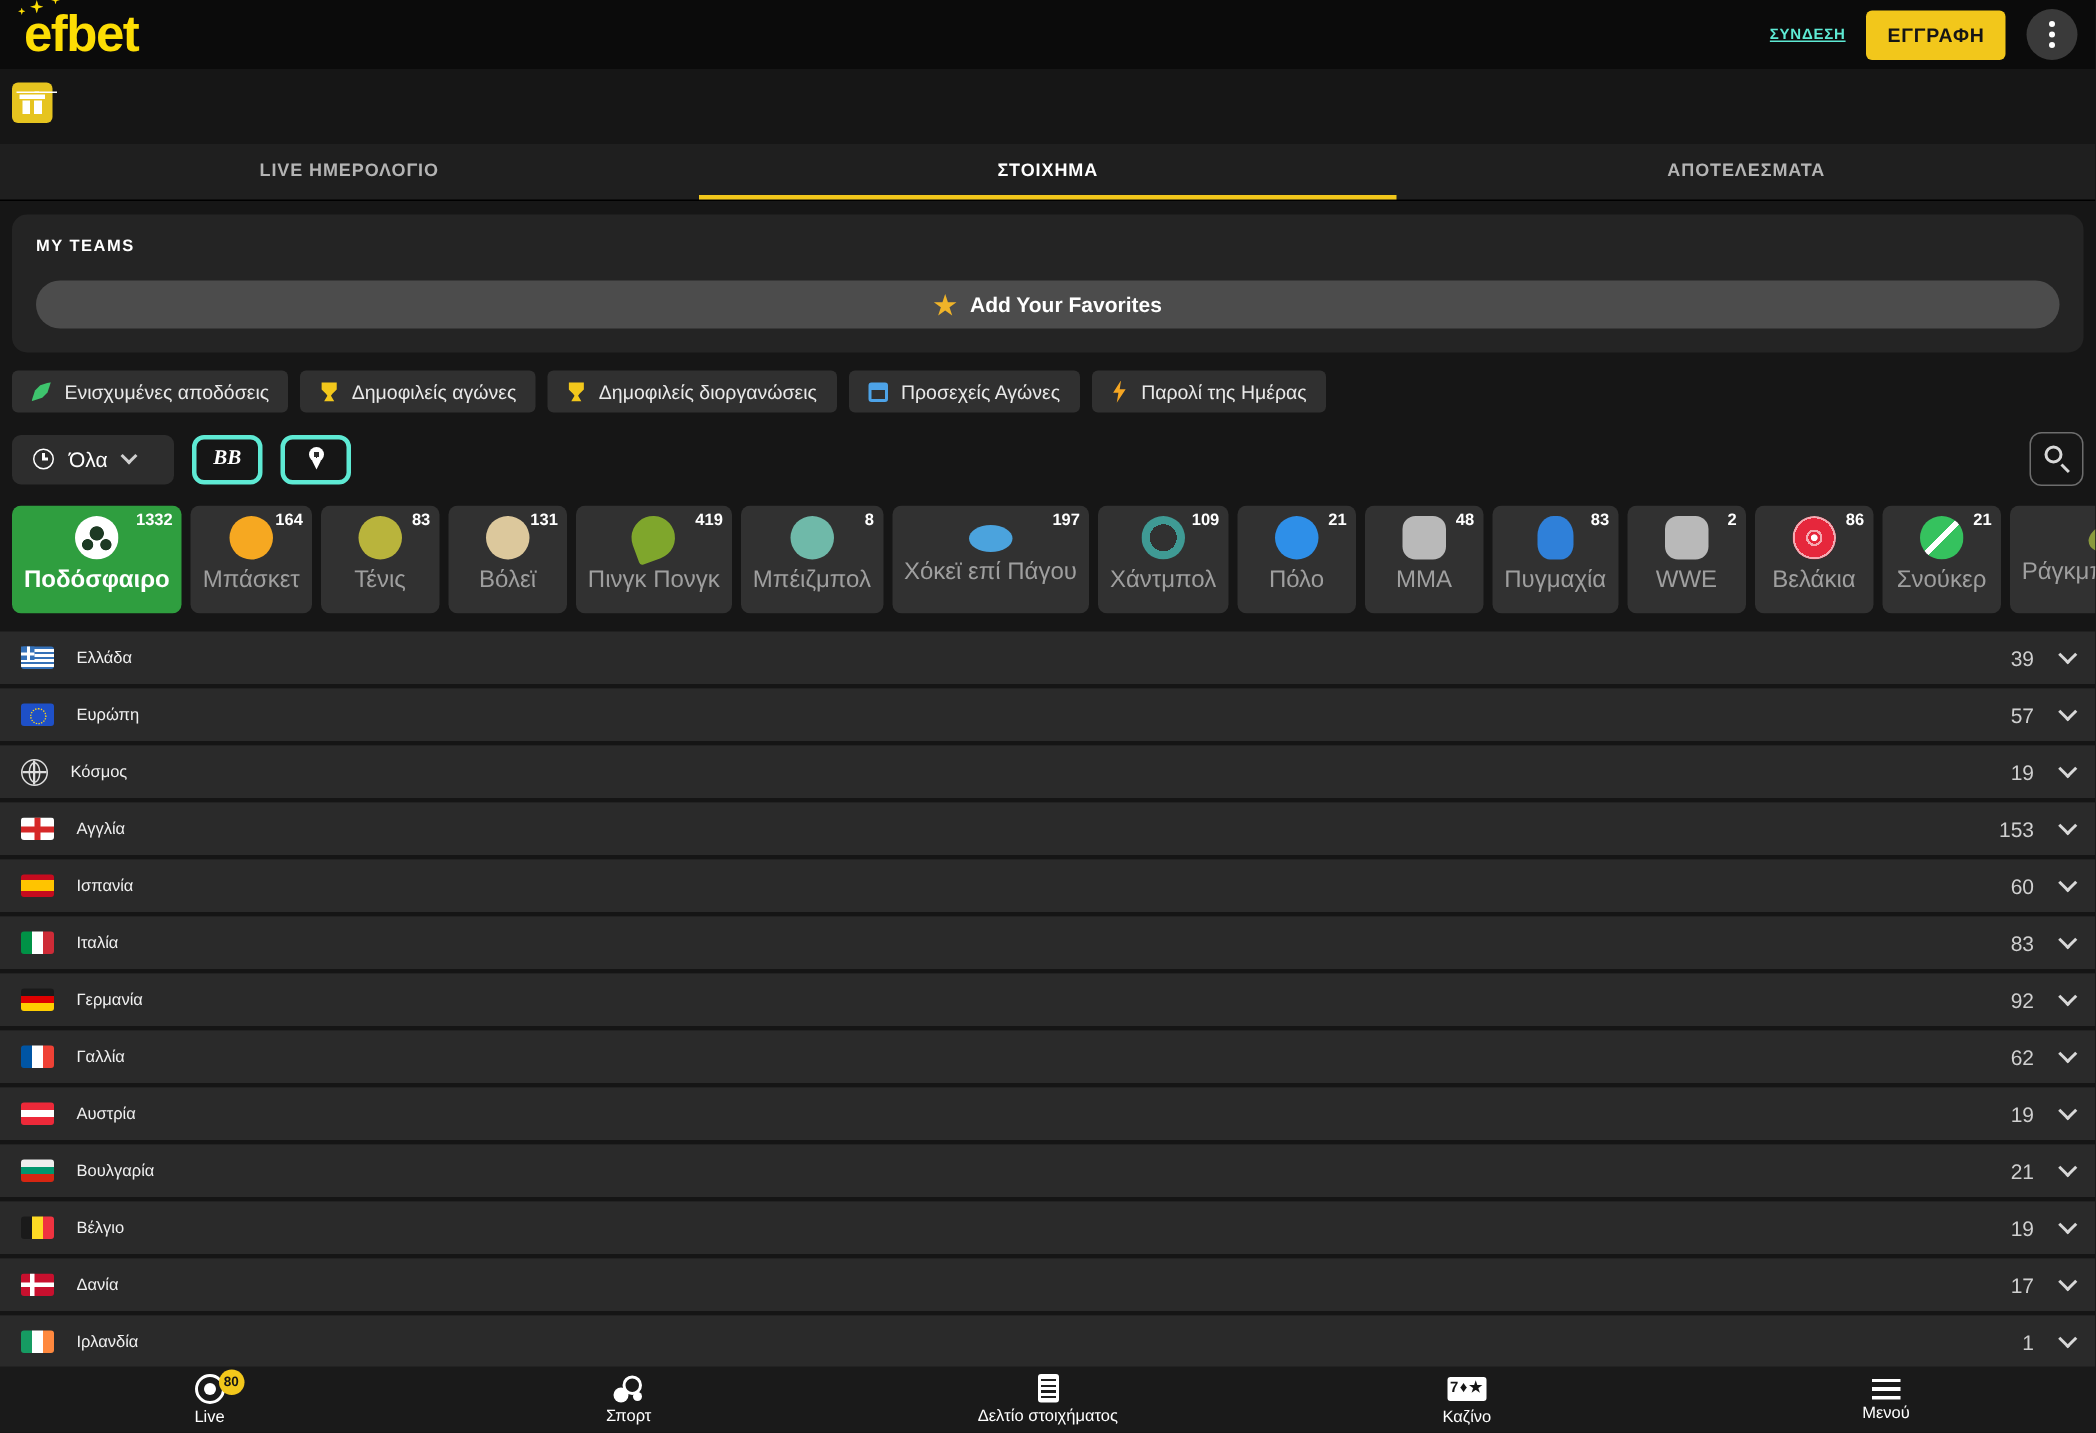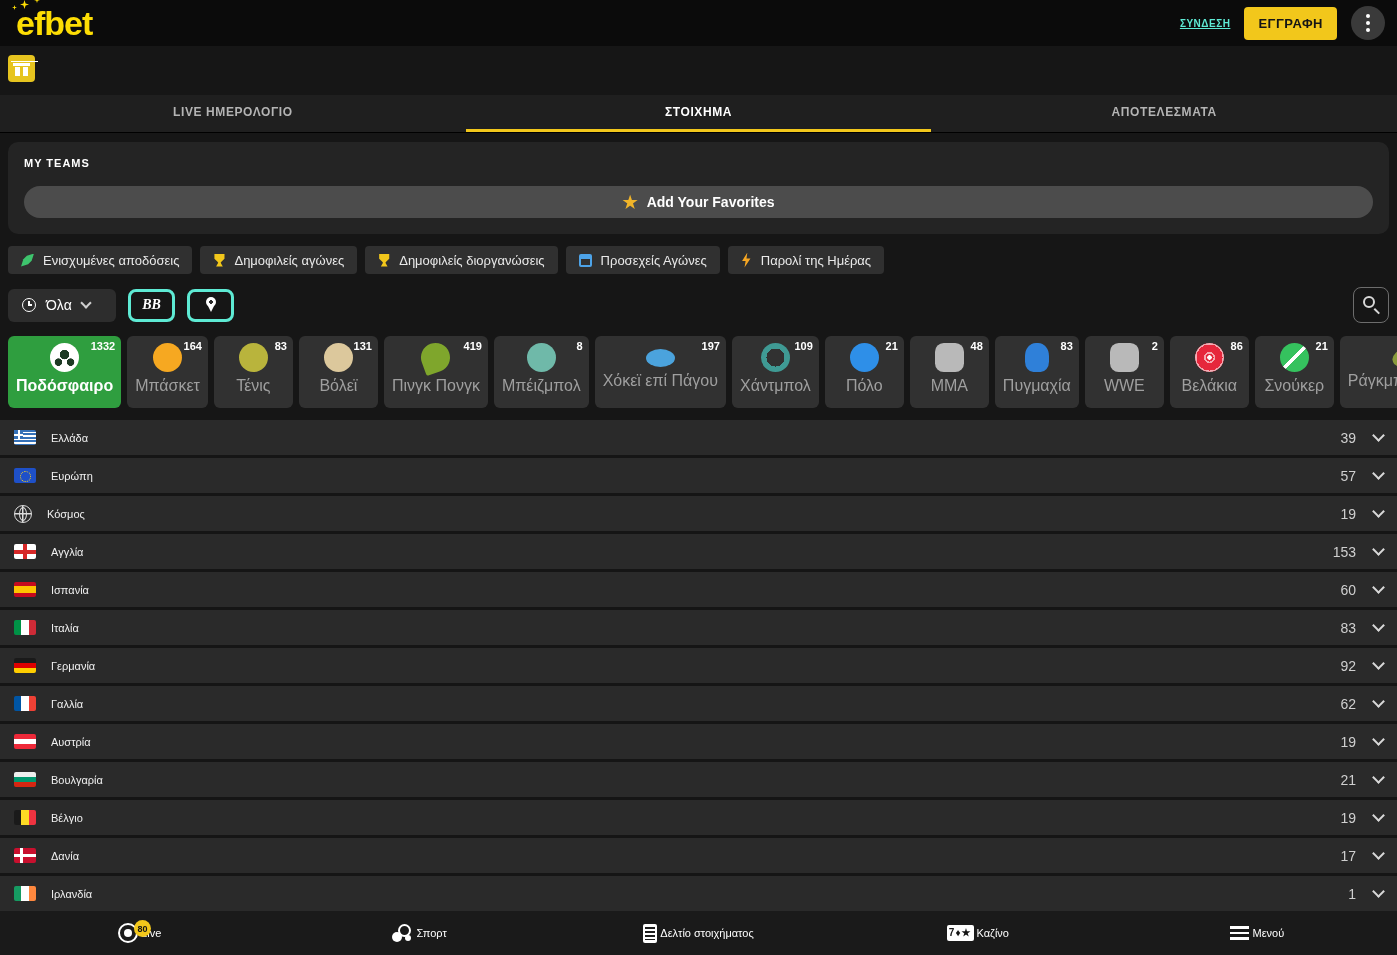--- a/index.html
+++ b/index.html
@@ -141,21 +141,21 @@
   .flag-dk{ background:linear-gradient(#fff,#fff) 0 6px/22px 3px no-repeat,
             linear-gradient(#fff,#fff) 6px 0/3px 15px no-repeat,#c8102e; }
   .flag-ie{ background:linear-gradient(90deg,#169b62 0 33%,#fff 33% 66%,#ff883e 66%); }
   .flag-cy{ background:#f2f2f2; }
   .flag-cy::before{ content:""; position:absolute; left:5px; top:4px; width:12px; height:5px;
       background:#d57800; border-radius:40% 60% 50% 50%; }
 
   
   .bottom-nav{ position:absolute; left:0; bottom:0; width:100%; height:44px; background:#1a1a1a;
                display:flex; z-index:10; }
-  .nav-item{ flex:1; display:flex; align-items:center; justify-content:center;
+  .nav-item{ flex:1; display:flex; flex-direction:column; align-items:center; justify-content:center;
              gap:3px; cursor:pointer; }
   .nav-label{ font-size:11px; color:#fff; }
   .nav-ico{ position:relative; height:20px; display:flex; align-items:center; justify-content:center; }
   .n-live{ width:20px; height:20px; border:2px solid #fff; border-radius:50%; }
   .n-live::after{ content:""; position:absolute; left:4px; top:4px; width:8px; height:8px; background:#fff; border-radius:50%; }
   .n-sports{ width:22px; height:18px; }
   .n-sports::before{ content:""; position:absolute; right:2px; top:0; width:9px; height:9px;
       border:2px solid #fff; border-radius:50%; }
   .n-sports::after{ content:""; position:absolute; left:1px; bottom:0; width:10px; height:10px;
       background:#fff; border-radius:50%; box-shadow:11px 1px 0 -2px #fff; }

